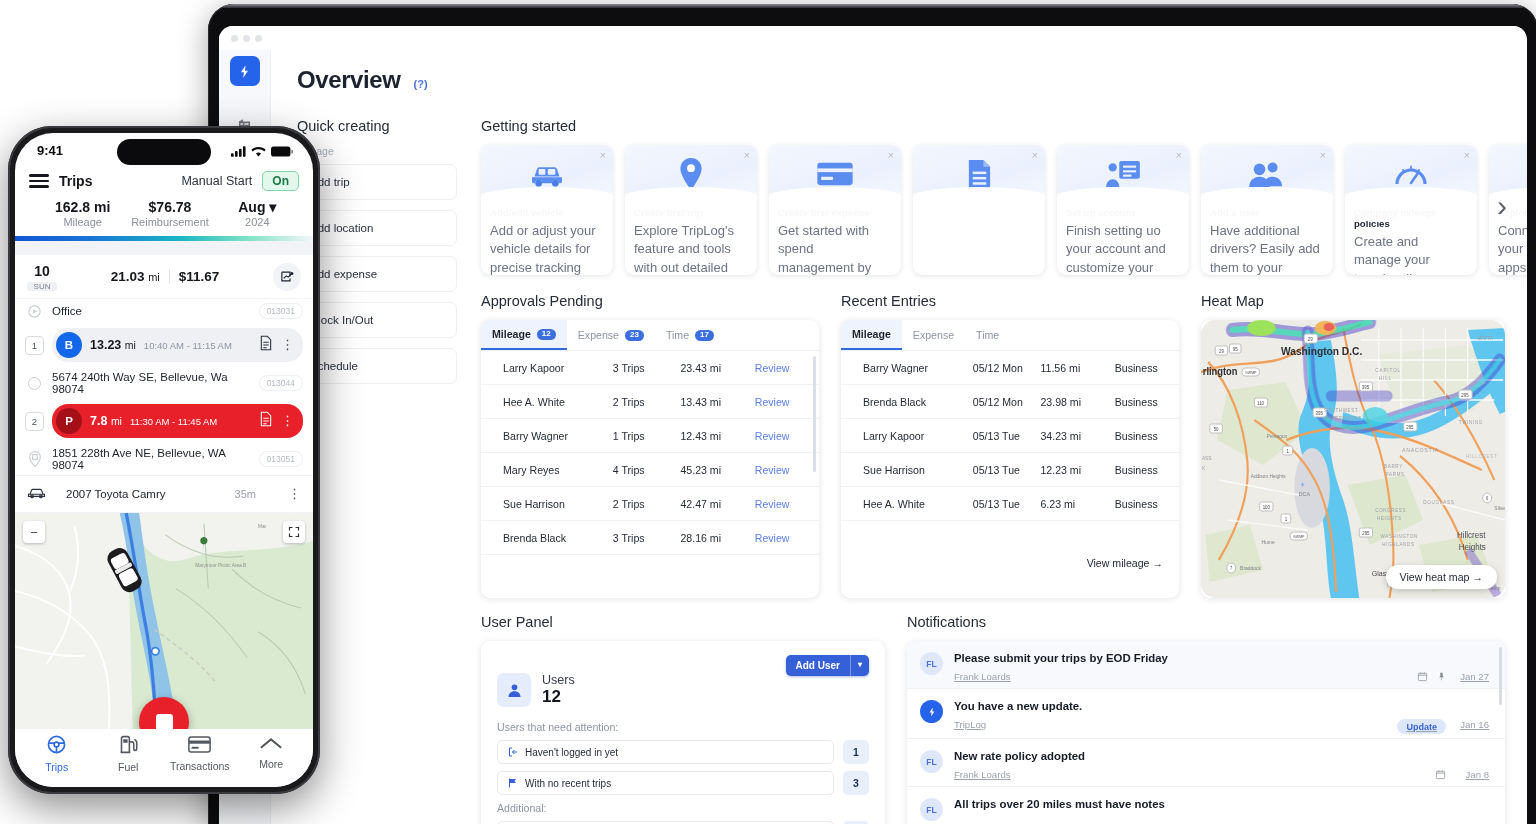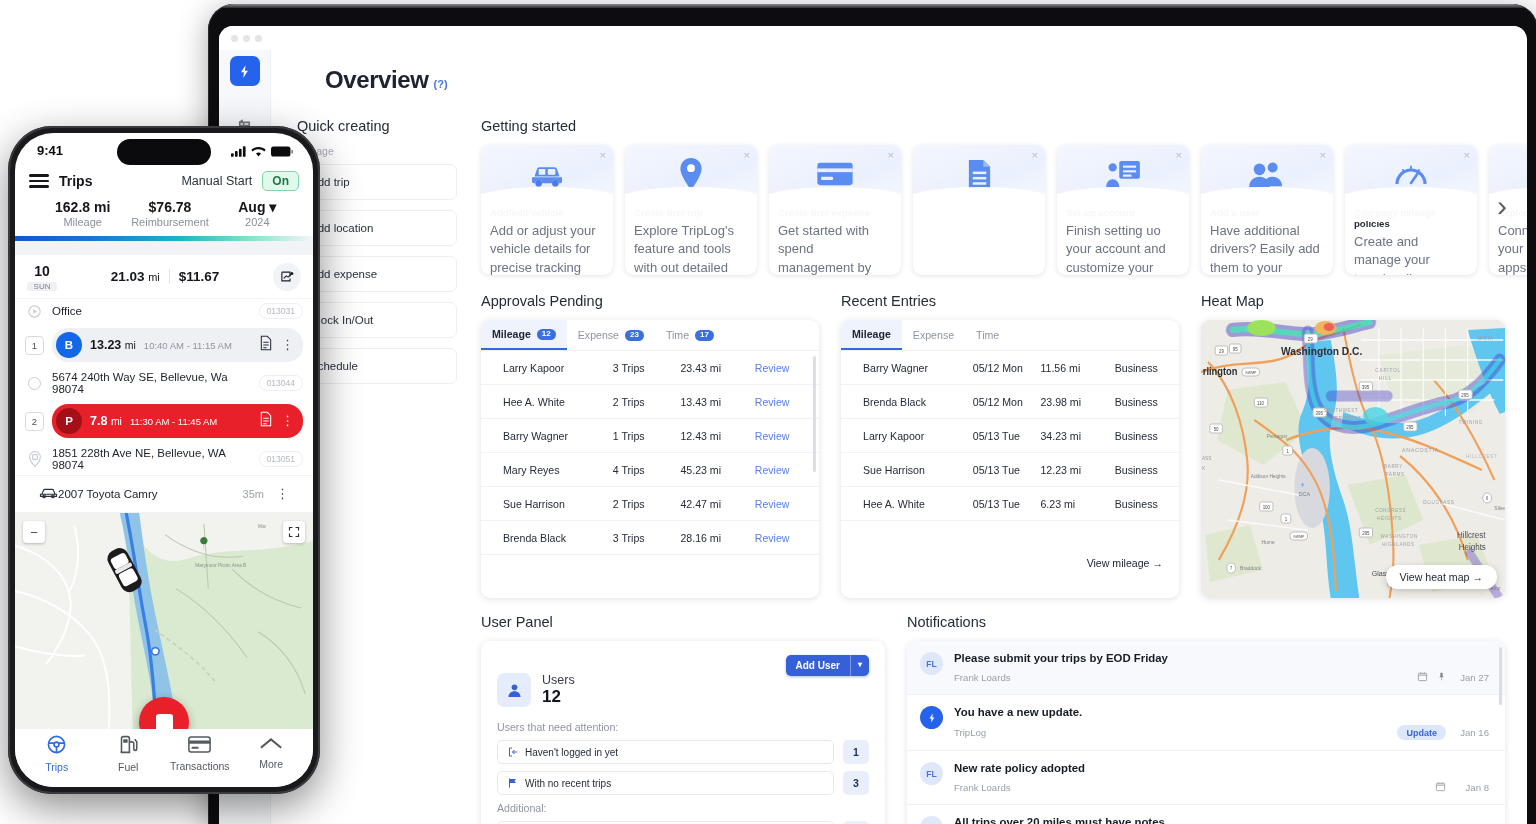--- a/index.html
+++ b/index.html
@@ -38,21 +38,21 @@
     border-right:1px solid #eceef3; padding-top:6px;
     display:flex; flex-direction:column; align-items:center; gap:18px;
   }
   .brand{
     width:30px;height:30px;border-radius:7px;background:#2563eb;
     display:flex;align-items:center;justify-content:center;margin-bottom:10px;
   }
   .nav-ic{ width:22px;height:22px;opacity:.65; display:flex;align-items:center;justify-content:center;}
 
   .content{ flex:1; padding:16px 22px 0 26px; overflow:hidden; }
-  .page-head{ display:flex; align-items:baseline; gap:5px; margin-bottom:24px;margin-left:28px; }
+  .page-head{ display:flex; align-items:baseline; gap:13px; margin-bottom:24px; }
   .page-title{ font-size:24px; font-weight:700; color:#1d2330; letter-spacing:-.4px; }
   .page-help{ font-size:11px; color:#4b73d8; font-weight:600; }
 
   .cols{ display:flex; gap:24px; }
   .col-left{ width:160px; flex:0 0 160px; }
   .col-main{ flex:1; min-width:0; }
 
   .sec-title{ font-size:14.5px; color:#252b38; margin-bottom:11px; font-weight:400;}
   .sub-label{ font-size:10.5px; color:#a9aeb9; margin-bottom:7px; }
   .qa-item{
@@ -110,21 +110,21 @@
   .c2{ width:20%; }
   .c3{ width:22%; }
   .c4{ width:19%; }
   .lnk{ color:#5b81e4; }
   .panel-foot{ text-align:right; padding:9px 16px 0 0; font-size:10.6px; color:#20283a; }
 
   .scroll-ind{ position:absolute; right:3px; top:36px; width:3px; height:116px; background:#dcdfe6; border-radius:2px;}
 
   
   .map{
-    position:absolute; inset:0; border-radius:2px; overflow:hidden;
+    position:absolute; inset:0; border-radius:15px; overflow:hidden;
     background:#ecebe6;
   }
   .map svg{ display:block; }
   .hm-btn{
     position:absolute; right:8px; bottom:9px; background:#fff; border-radius:18px;
     padding:6px 14px; font-size:10.6px; color:#1d2330;
     box-shadow:0 2px 7px rgba(0,0,0,.2);
   }
 
   
@@ -151,30 +151,30 @@
   .attn-row{ display:flex; align-items:center; gap:9px; margin-bottom:7px; }
   .attn-box{
     flex:1; border:1px solid #e7e9ef; border-radius:5px; height:24px;
     display:flex; align-items:center; gap:6px; padding:0 9px; font-size:10px; color:#252b38;
   }
   .attn-num{
     width:26px;height:24px;border-radius:5px;background:#e9eefb;color:#16305e;
     font-size:10.5px;font-weight:700;display:flex;align-items:center;justify-content:center;
   }
 
-  .nrow{ display:flex; gap:11px; padding:11px 16px 10px 13px; border-bottom:1px solid #f0f1f5; position:relative;}
+  .nrow{ display:flex; gap:11px; padding:11px 16px 4px 13px; border-bottom:1px solid #f0f1f5; position:relative;}
   .nrow.shaded{ background:#f8f9fc; }
   .navatar{
     width:23px;height:23px;border-radius:50%;background:#dfe8fb;color:#4a73d6;
     font-size:8.6px;font-weight:700;display:flex;align-items:center;justify-content:center;flex:0 0 23px;
   }
   .navatar.logo{ background:#2563eb; }
   .nbody{ flex:1; min-width:0; }
   .ntitle{ font-size:11.4px; color:#161b26; font-weight:700; margin-bottom:7px; }
-  .nmeta{ display:flex; align-items:center; font-size:9.6px; color:#9aa0ad; }
+  .nmeta{ display:flex; align-items:flex-start; font-size:9.6px; color:#9aa0ad;text-decoration:underline; }
   .nmeta .spacer{ flex:1; }
   .nmeta .ic{ margin-right:9px; opacity:.75; }
   .ndate{ min-width:34px; text-align:right; }
   .ubadge{ background:#dce7fb; color:#3a63d0; font-size:9px; font-weight:700; border-radius:9px; padding:2.5px 9px; margin-right:9px;}
   .nscroll{ position:absolute; right:3px; top:6px; width:3px; height:58px; background:#d9dce4; border-radius:2px;}
 
   
   .phone{
     position:absolute; left:8px; top:126px; width:312px; height:668px;
     background:#1a1a1c; border-radius:44px;
@@ -236,21 +236,21 @@
   .bubble.blue{ background:#1268e8; }
   .bubble.dark{ background:#a50f18; }
   .chip .mi{ font-size:12.5px; font-weight:700; color:#14161b; }
   .chip .mi small{ font-size:10.5px; font-weight:400; }
   .chip .tm{ font-size:9.5px; color:#8f949f; }
   .chip.r .mi,.chip.r .tm{ color:#fff; }
   .chip .grow{ flex:1; }
   .addr-line{ display:flex; align-items:center; padding:4px 10px 4px 10px; gap:8px; }
   .addr{ font-size:11.5px; color:#1b202a; flex:1; }
   .code{ font-size:8.5px; color:#b3b8c2; border:1px solid #edeff3; border-radius:9px; padding:2px 7px; }
-  .veh-row{ display:flex; align-items:center; gap:0; padding:9px 24px; border-top:1px solid #f1f2f6; border-bottom:1px solid #f1f2f6;}
+  .veh-row{ display:flex; align-items:center; gap:20px; padding:9px 12px; border-top:1px solid #f1f2f6; border-bottom:1px solid #f1f2f6;}
   .veh-name{ font-size:11.5px; color:#1b202a; flex:1; }
   .veh-time{ font-size:11px; color:#9aa0aa; margin-right:12px; }
   .kebab{ color:#3c424e; font-size:13px; letter-spacing:0; line-height:.6; }
 
   .ph-map{ flex:1; position:relative; background:#eef0ea; overflow:hidden; }
   .zoomctl{ position:absolute; left:8px; top:8px; width:22px;height:22px;background:#fff;border-radius:4px;
             display:flex;align-items:center;justify-content:center;font-size:13px;color:#444;box-shadow:0 1px 3px rgba(0,0,0,.25);}
   .expandctl{ position:absolute; right:8px; top:8px; width:22px;height:22px;background:#fff;border-radius:4px;
             display:flex;align-items:center;justify-content:center;box-shadow:0 1px 3px rgba(0,0,0,.25);}
   .stopbtn{

